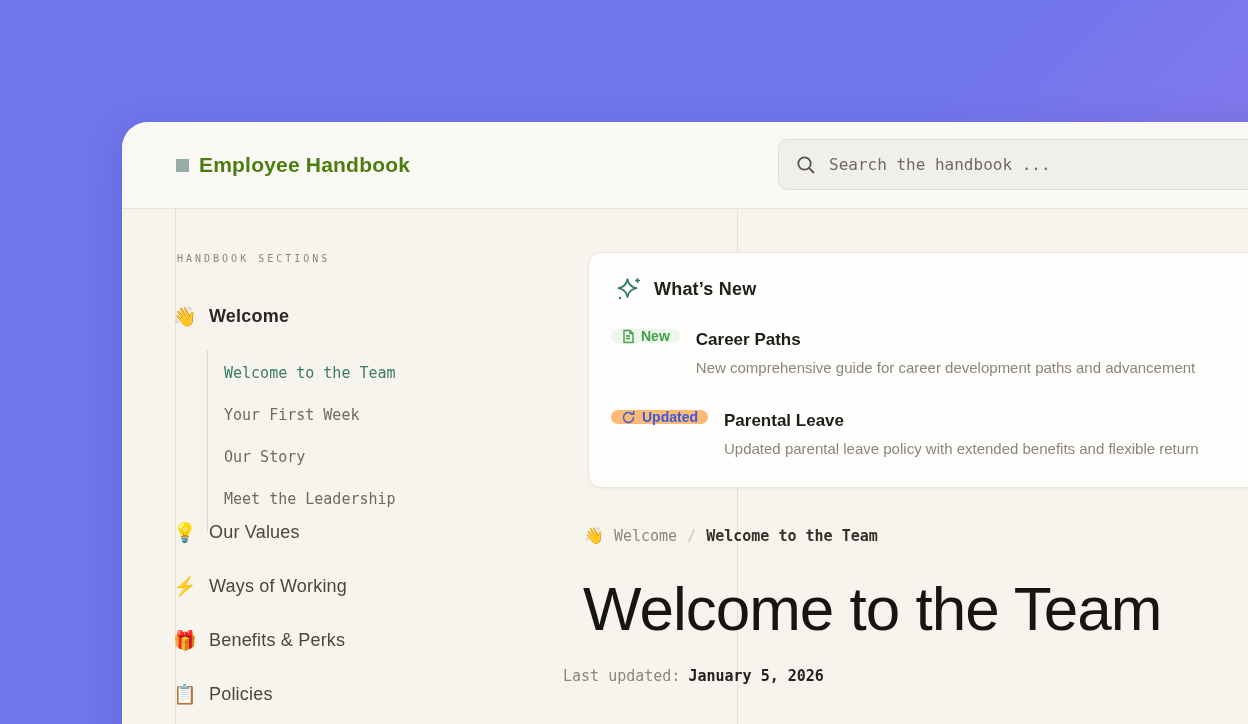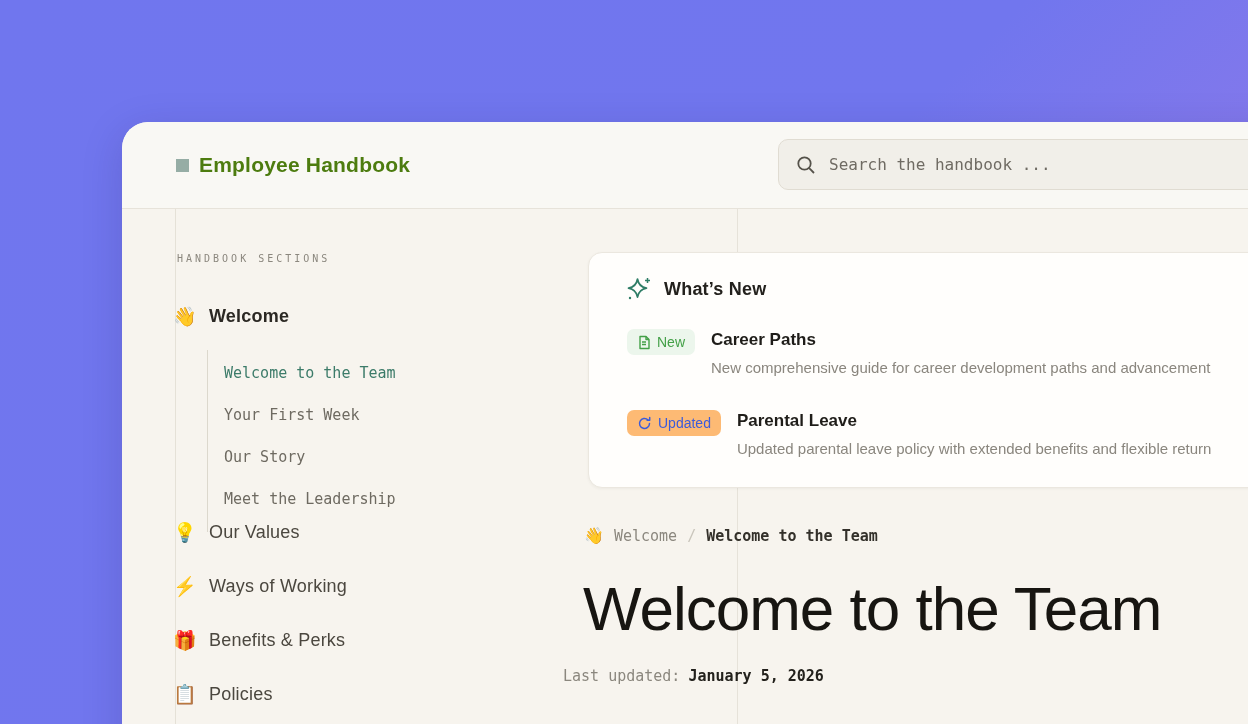--- a/index.html
+++ b/index.html
@@ -50,28 +50,28 @@
     display:block; font-family:"DejaVu Sans Mono", monospace; font-size:15px;
     color:#6e6a61; margin:14px 0 24px 0; cursor:pointer; white-space:nowrap;
   }
   .sb-sub.active { color:#3c7b69; }
   
   .wn-card {
     position:absolute; left:466px; top:130px; right:-24px; height:236px;
     background:#fffefc; border:1px solid #ebe7df; border-radius:14px;
     box-shadow:0 1px 3px rgba(60,50,30,.05);
   }
-  .wn-head { position:absolute; left:36px; top:22px; display:flex; align-items:center; gap:12px; }
+  .wn-head { position:absolute; left:26px; top:22px; display:flex; align-items:center; gap:12px; }
   .wn-title { font-size:18px; font-weight:700; color:#23211d; letter-spacing:.2px; }
   .wn-row { position:absolute; left:22px; right:20px; display:flex; align-items:flex-start; gap:16px; }
   .wn-row1 { top:76px; }
   .wn-row2 { top:157px; }
   .badge {
-    display:inline-flex; align-items:center; gap:6px; height:26px; padding:0 10px;
-    border-radius:7px; font-size:14px; font-weight:400; flex:0 0 auto; white-space:nowrap;margin-left:16px;
+    display:inline-flex; align-items:center; gap:6px; height:14px; padding:0 10px;
+    border-radius:7px; font-size:14px; font-weight:700; flex:0 0 auto; white-space:nowrap;
   }
   .badge-new     { background:#ecf6ec; color:#43a047; }
   .badge-updated { background:#fdba74; color:#3b5bdb; }
   .wn-texts { padding-top:1px; min-width:0; }
   .wn-item-title { font-size:17px; font-weight:700; color:#1f1d19; }
   .wn-item-desc  { font-size:15px; color:#8a867e; margin-top:9px; white-space:nowrap; }
   
   .breadcrumb {
     position:absolute; left:462px; top:404px; display:flex; align-items:center; gap:10px;
     font-family:"DejaVu Sans Mono", monospace; font-size:15px;

